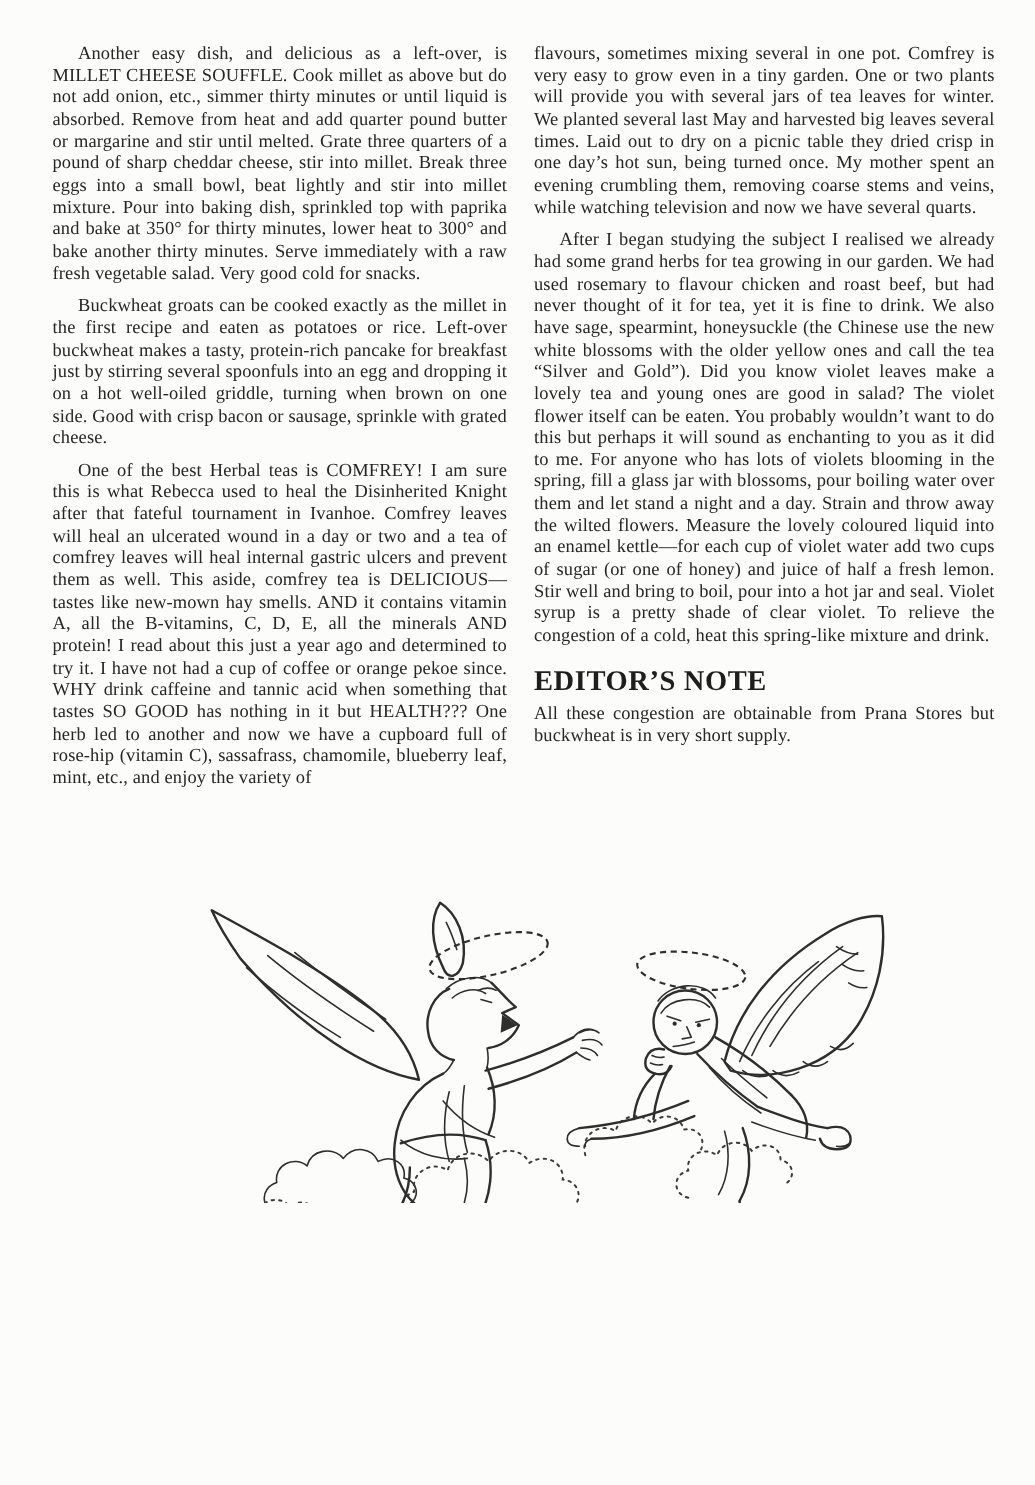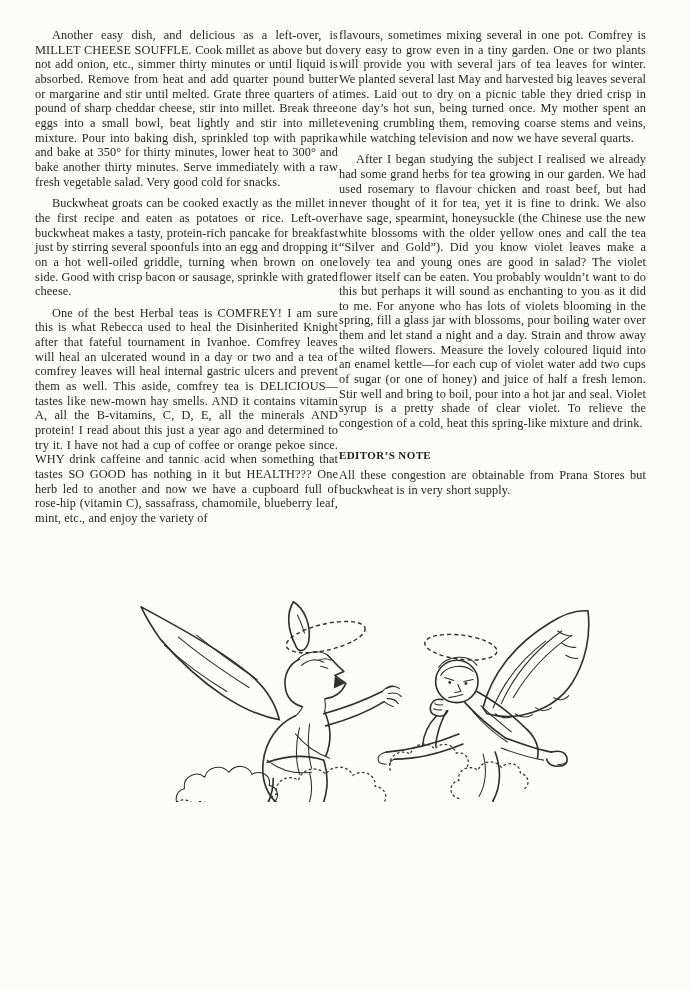--- a/index.html
+++ b/index.html
@@ -5,25 +5,25 @@
   html,body{margin:0;padding:0;background:#fcfcfa;}
   .page{
     position:relative;width:690px;height:802px;background:#fcfcfa;
     font-family:"Liberation Serif",serif;color:#262626;overflow:hidden;
   }
   .col{
     position:absolute;top:28px;text-align:justify;
     font-size:12.3px;line-height:14.65px;letter-spacing:0.1px;
   }
   .col-left{left:35px;width:303px;}
-  .col-right{left:339px;width:307px;}
+  .col-right{left:356px;width:307px;}
   .para{margin:0 0 7px 0;}
   .para.indent{text-indent:17px;}
   .note-heading{
-    margin:17px 0 6px 0;font-size:11px;font-weight:bold;
+    margin:17px 0 6px 0;font-size:19px;font-weight:bold;
     letter-spacing:0.4px;color:#1e1e1e;
   }
   .illustration{position:absolute;left:126px;top:600px;width:468px;height:286px;}
   .ln{fill:none;stroke:#2e2e2e;stroke-width:1.6;stroke-linecap:round;stroke-linejoin:round;}
   .thin{stroke-width:1.05;}
   .dot{fill:none;stroke:#3a3a3a;stroke-width:1.3;stroke-linecap:round;stroke-dasharray:1.6 3.4;}
   .halo{fill:none;stroke:#2e2e2e;stroke-width:1.4;stroke-dasharray:4 3;}
   .sig{font-family:"DejaVu Sans Mono",monospace;font-size:11px;letter-spacing:2.5px;fill:#2e2e2e;}
   .caption{
     position:absolute;top:888px;left:0;width:100%;text-align:center;

